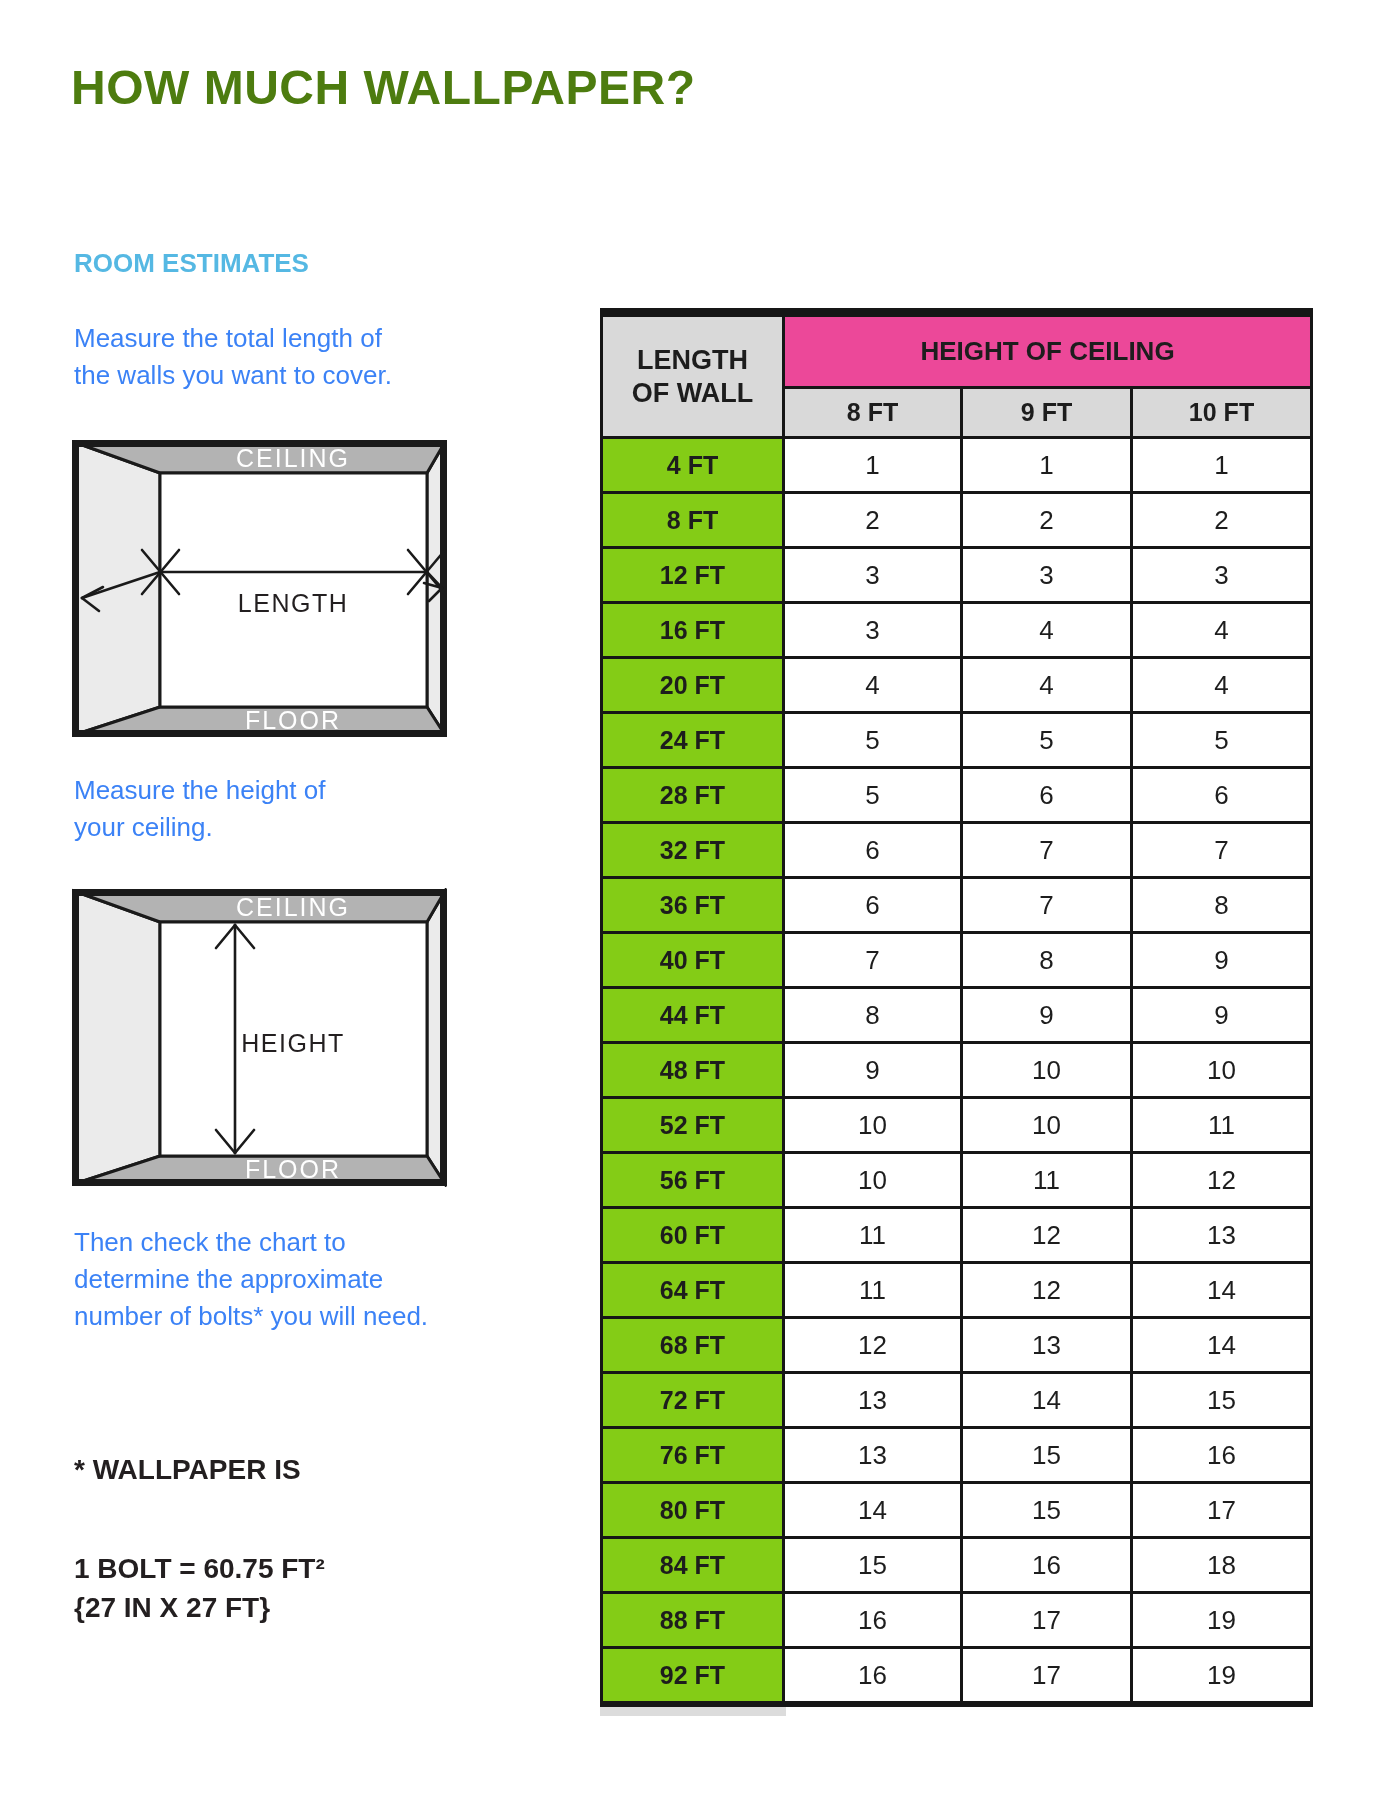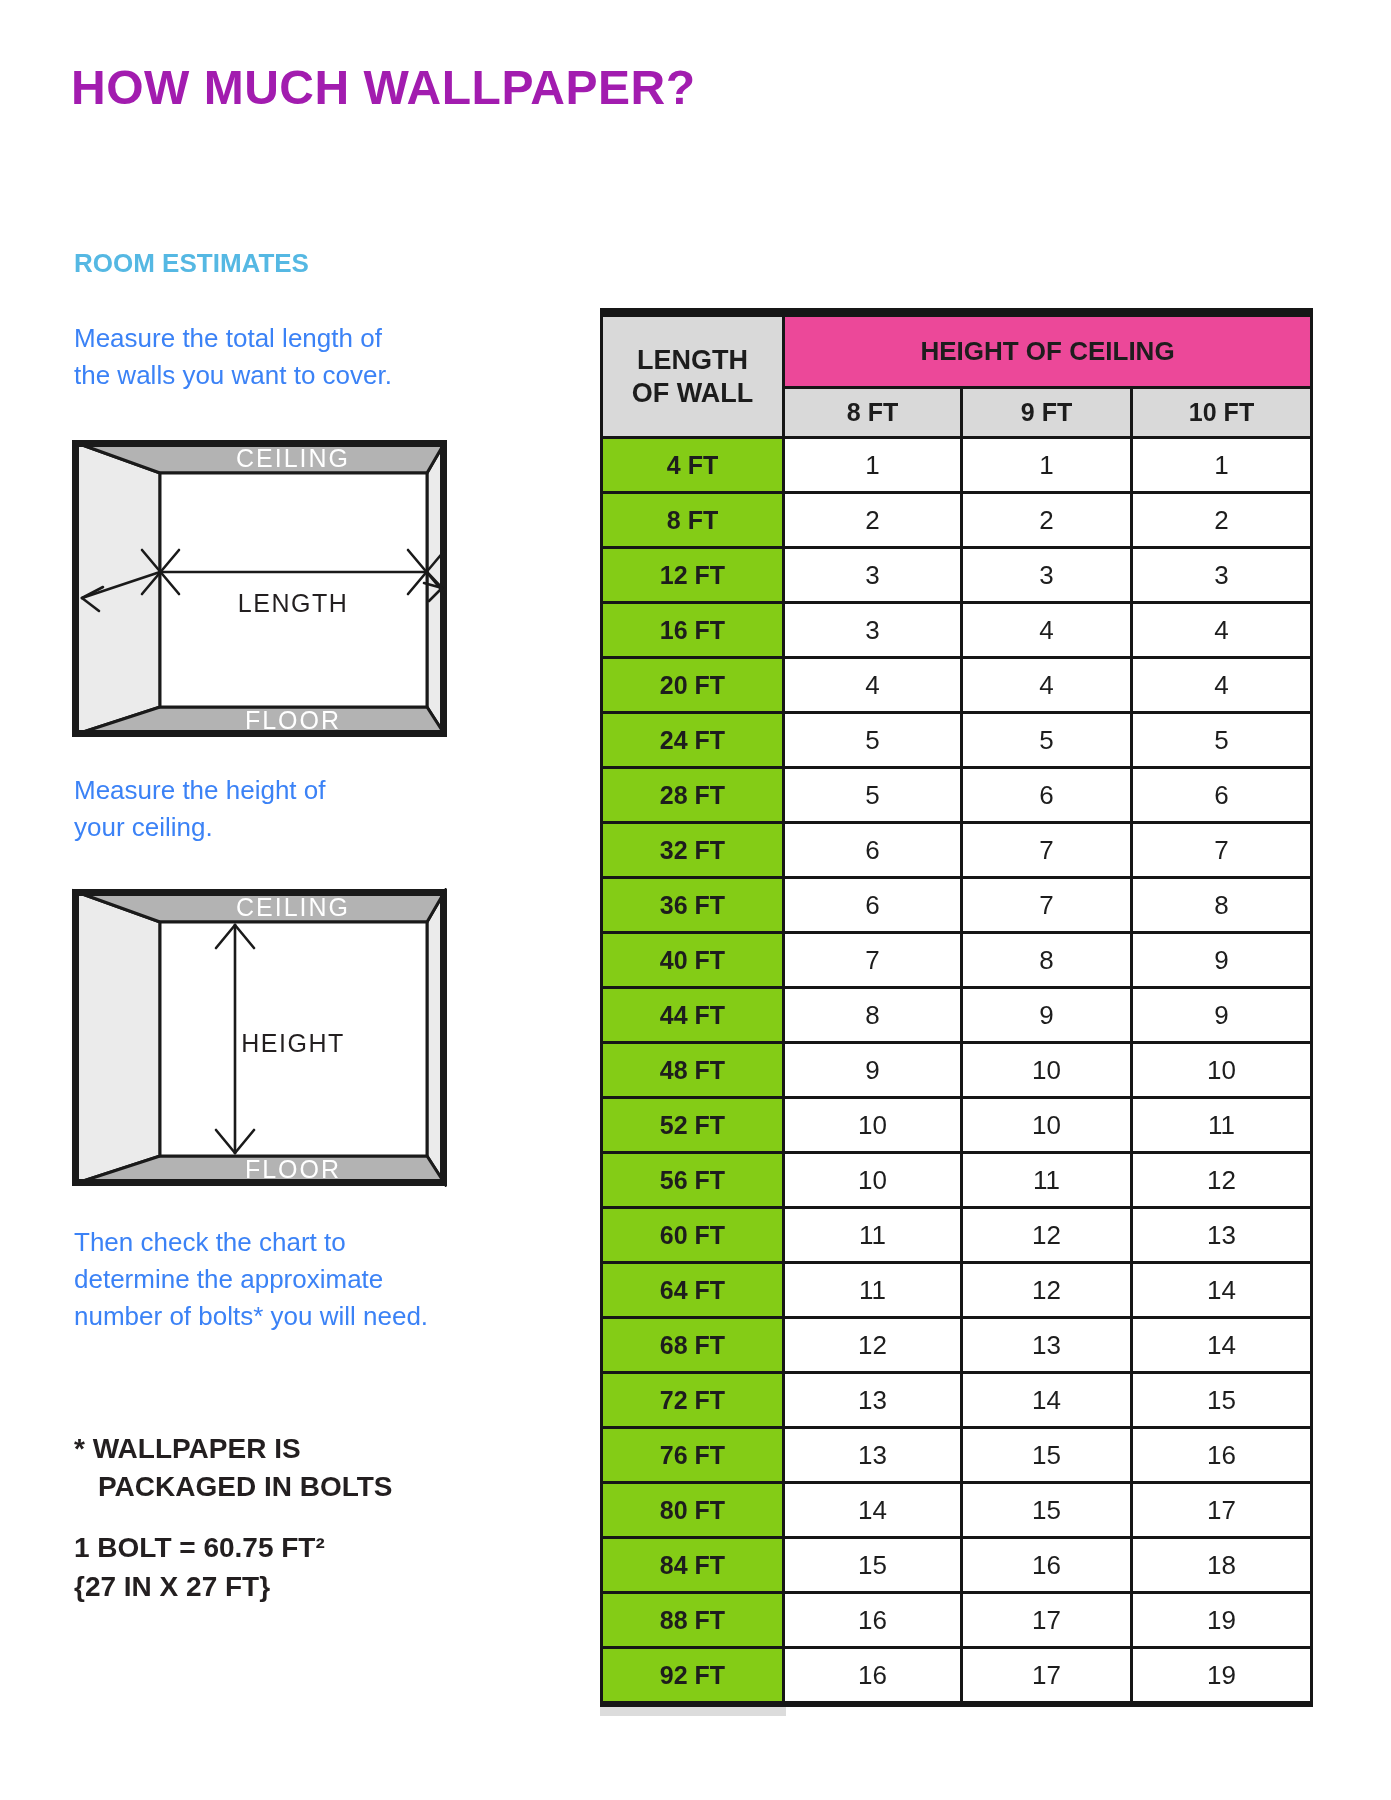--- a/index.html
+++ b/index.html
@@ -2,21 +2,21 @@
 <html><head>
 <meta charset="utf-8">
 <style>
   html,body { margin:0; padding:0; background:#ffffff; }
   .page {
     position:relative; width:1391px; height:1800px; background:#ffffff;
     font-family:"Liberation Sans", sans-serif; color:#231f20; overflow:hidden;
   }
   .page-title {
     position:absolute; left:71px; top:60px;
-    font-size:48px; font-weight:bold; letter-spacing:0.5px; color:#a21caf;
+    font-size:48px; font-weight:bold; letter-spacing:0.5px; color:#4d7c0f;
     white-space:nowrap;
   }
   .section-heading {
     font-size:26px; font-weight:bold; color:#55b8e3; white-space:nowrap;
   }
   #room-estimates-heading { position:absolute; left:74px; top:248px; }
   #bolts-heading { position:absolute; left:600px; top:260px; width:710px; text-align:center; }
   .step-text {
     position:absolute; left:74px; width:420px;
     font-size:26px; line-height:37px; white-space:pre-line; color:#3b82f6;
@@ -31,21 +31,21 @@
   .slab  { fill:#b3b3b3; stroke:#1a1a1a; stroke-width:3; }
   .inner { fill:#ffffff; stroke:#1a1a1a; stroke-width:3; }
   .outer { fill:none;    stroke:#1a1a1a; stroke-width:7; }
   .anno  { stroke:#1a1a1a; stroke-width:2.6; fill:none; stroke-linecap:round; }
   .label-dark  { fill:#231f20; font-size:25px; letter-spacing:1.5px; text-anchor:middle;
                  font-family:"Liberation Sans", sans-serif; }
   .label-light { fill:#ffffff; font-size:25px; letter-spacing:2px; text-anchor:middle;
                  font-family:"Liberation Sans", sans-serif; }
   .footnote {
     position:absolute; left:74px; font-weight:bold; color:#231f20;
-    font-size:28px; line-height:38px;
+    font-size:28px; line-height:38px;margin-top:21px;
   }
   #footnote-bolts { top:1430px; }
   #footnote-bolts .indent { padding-left:24px; }
   #footnote-equation { top:1528px; line-height:39px; }
   
   #table-wrap { position:absolute; left:600px; top:308px; width:710px; }
   table.bolts {
     width:710px; border-collapse:collapse; table-layout:fixed; background:#ffffff;
     border-top:9px solid #161616; border-bottom:6px solid #161616;
     border-left:2px solid #161616; border-right:2px solid #161616;
@@ -131,21 +131,20 @@
     <text class="label-dark" x="221" y="163">HEIGHT</text>
     <text class="label-light" x="221" y="289">FLOOR</text>
   </svg>
 
   <div class="step-text" id="step-3">Then check the chart to
 determine the approximate
 number of bolts* you will need.</div>
 
   <div class="footnote" id="footnote-bolts">
     <div>* WALLPAPER IS</div>
-    <div class="indent">PACKAGED IN BOLTS</div>
   </div>
 
   <div class="footnote" id="footnote-equation">
     <div>1 BOLT = 60.75 FT²</div>
     <div>{27 IN X 27 FT}</div>
   </div>
 
 
   <div id="table-wrap">
     <table class="bolts">

